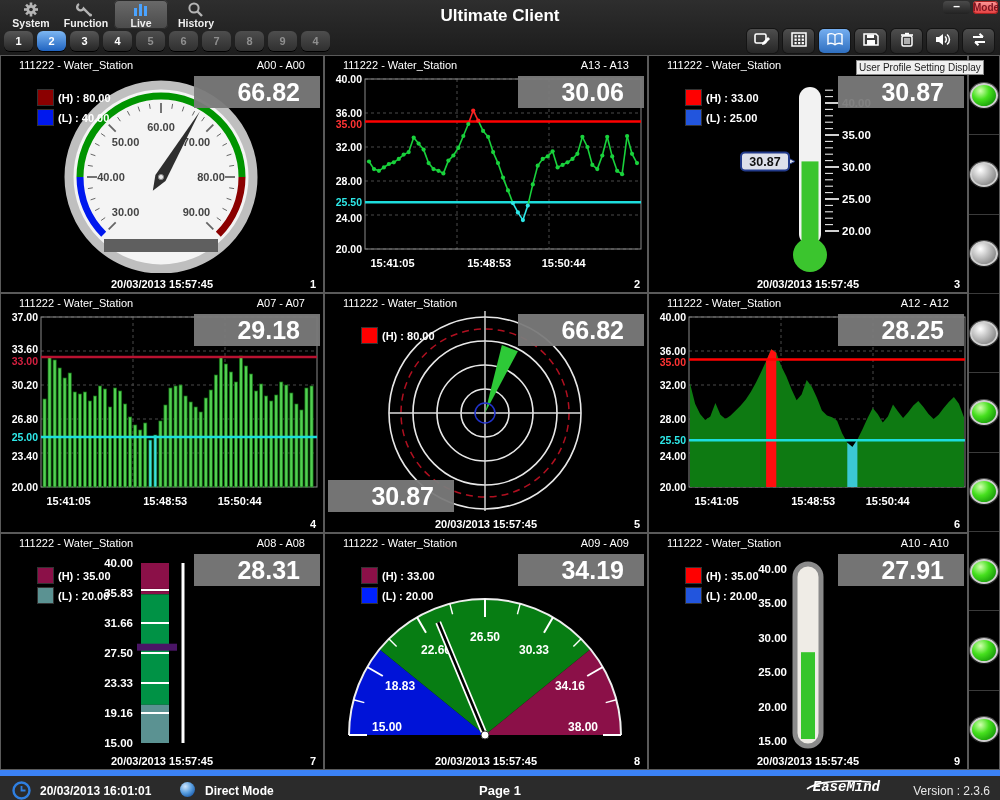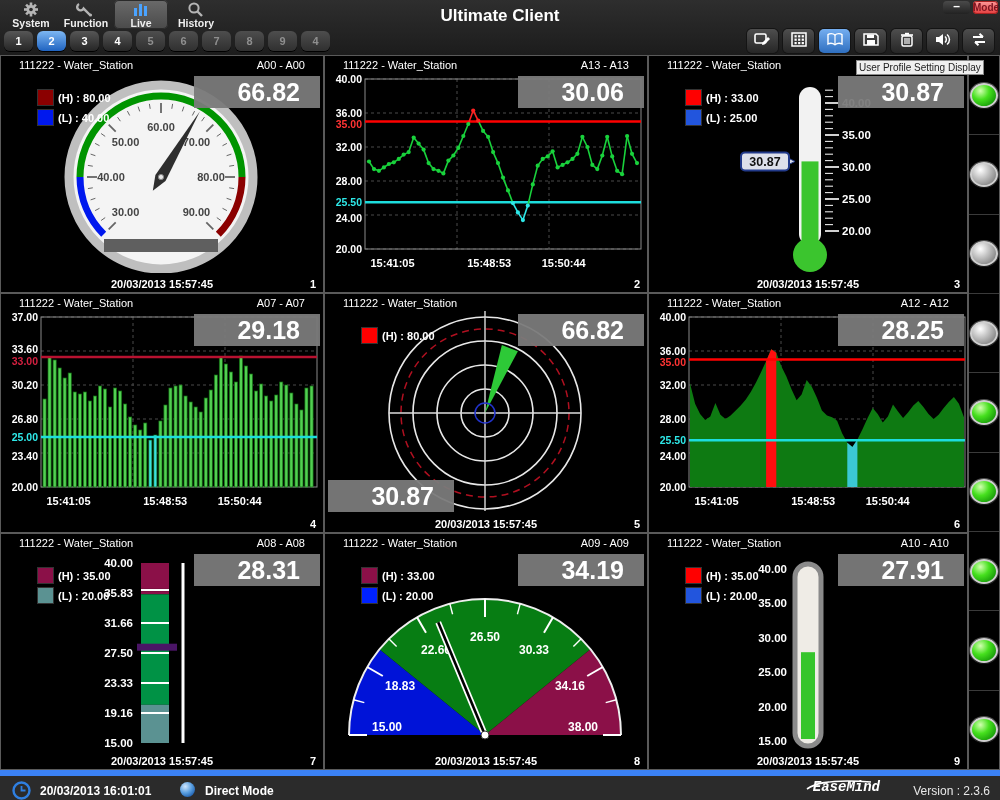--- a/index.html
+++ b/index.html
@@ -792,20 +792,21 @@
   </div>
 
 <div id="statusbar">
   <svg id="clock-ic" width="19" height="19" viewBox="0 0 19 19">
     <circle cx="9.5" cy="9.5" r="8" fill="none" stroke="#2f7fe0" stroke-width="2.4"></circle>
     <path d="M9.5 5 v4.5 h4" stroke="#2f7fe0" stroke-width="1.8" fill="none"></path>
   </svg>
   <span id="sb-time">20/03/2013 16:01:01</span>
   <div id="mode-ic"></div>
   <span id="sb-mode">Direct Mode</span>
+  <div id="sb-page">Page 1</div>
   <div id="brand">
     <svg width="70" height="14" viewBox="0 0 70 14">
       <path d="M2 12 Q18 1 66 5 M2 12 Q10 6 24 5" stroke="#fff" stroke-width="1.6" fill="none"></path>
     </svg>
     <span class="btext">EaseMind</span>
   </div>
   <span id="sb-version">Version : 2.3.6</span>
 </div>
 
 </body></html>

